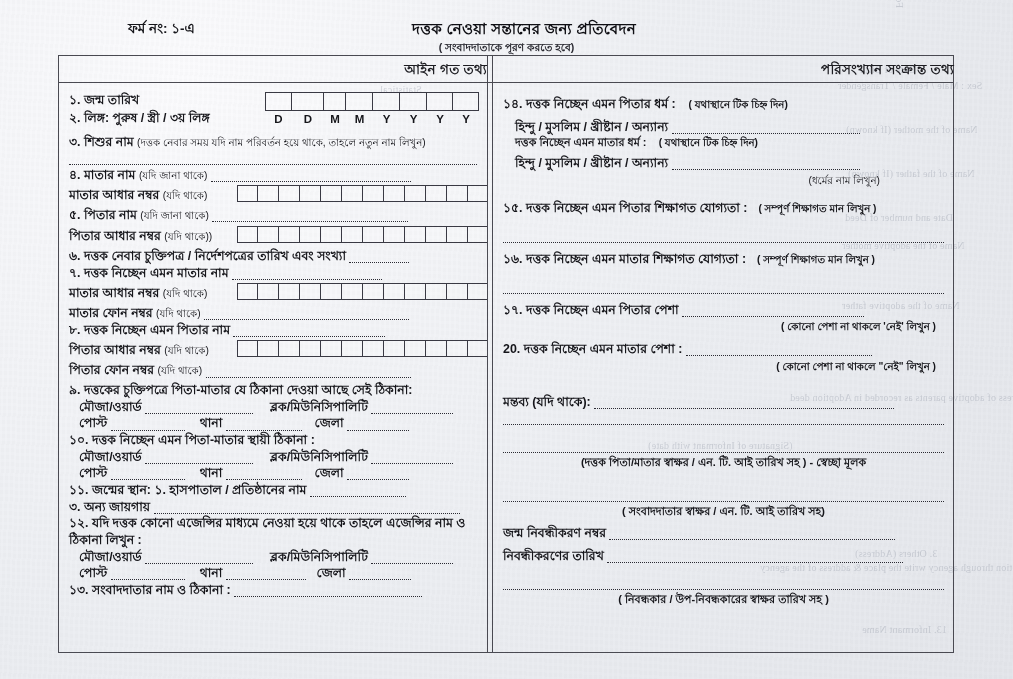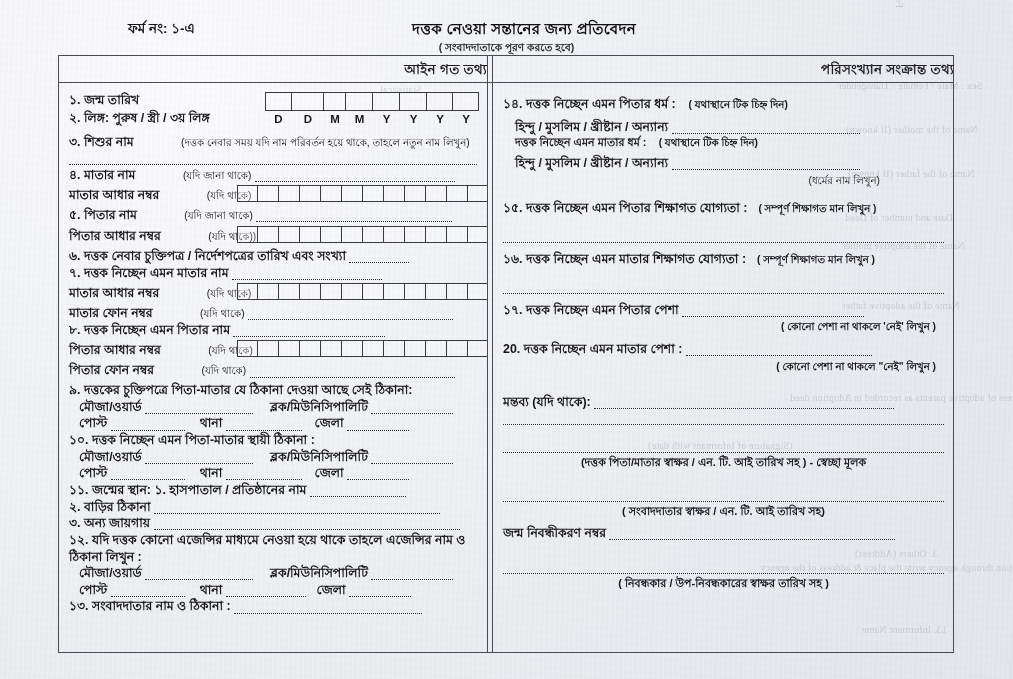--- a/index.html
+++ b/index.html
@@ -61,21 +61,21 @@
 
   
   .row{
     position:relative;
     font-size:12.4px;color:#15151a;font-weight:bold;
     line-height:1.06;
     margin-bottom:3.5px;
     white-space:nowrap;
   }
   .row.sm{font-size:11px;font-weight:bold;}
-  .thin{font-weight:normal;font-size:10.2px;margin-left:44px;}
+  .thin{font-weight:normal;font-size:10.2px;}
   .note{font-size:10.2px;font-weight:bold;}
   .dots{
     display:inline-block;
     border-bottom:1.6px dotted #2b2b33;
     vertical-align:bottom;
     height:11px;
   }
   .fullrule{
     border-bottom:1.6px dotted #2b2b33;
     height:11px;margin:0 0 4px 0;
@@ -329,24 +329,20 @@
           <span style="display:inline-block;width:6px;"></span>
           <span>জেলা</span>
           <span class="dots" style="width:62px;"></span>
         </div>
 
         <div class="row">
           <span>১১. জন্মের স্থান: ১. হাসপাতাল / প্রতিষ্ঠানের নাম</span>
           <span class="dots" style="width:96px;"></span>
         </div>
         <div class="row">
-          <span>২. বাড়ির ঠিকানা</span>
-          <span class="dots" style="width:286px;"></span>
-        </div>
-        <div class="row">
           <span>৩. অন্য জায়গায়</span>
           <span class="dots" style="width:306px;"></span>
         </div>
 
         <div class="row">১২. যদি দত্তক কোনো এজেন্সির মাধ্যমে নেওয়া হয়ে থাকে তাহলে এজেন্সির নাম ও</div>
         <div class="row">ঠিকানা লিখুন :</div>
 
         <div class="row" style="padding-left:10px;">
           <span>মৌজা/ওয়ার্ড</span>
           <span class="dots" style="width:108px;"></span>
@@ -469,20 +465,24 @@
 
         <div class="gap"></div>
 
         <div class="row">
           <span>জন্ম নিবন্ধীকরণ নম্বর</span>
           <span class="dots" style="width:286px;"></span>
         </div>
 
         <div class="gap"></div>
 
+        <div class="row">
+          <span>নিবন্ধীকরণের তারিখ</span>
+          <span class="dots" style="width:296px;"></span>
+        </div>
 
         <div class="gap2"></div>
 
         <div class="fullrule"></div>
         <div class="row center" style="font-size:11px;">( নিবন্ধকার / উপ-নিবন্ধকারের স্বাক্ষর তারিখ সহ )</div>
 
       </div>
     </div>
 
   </div>

